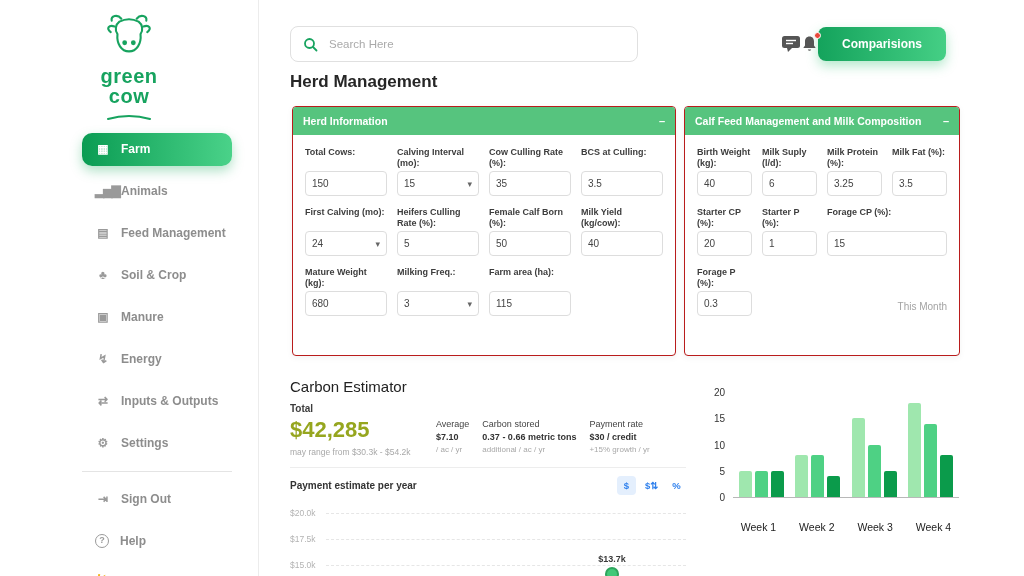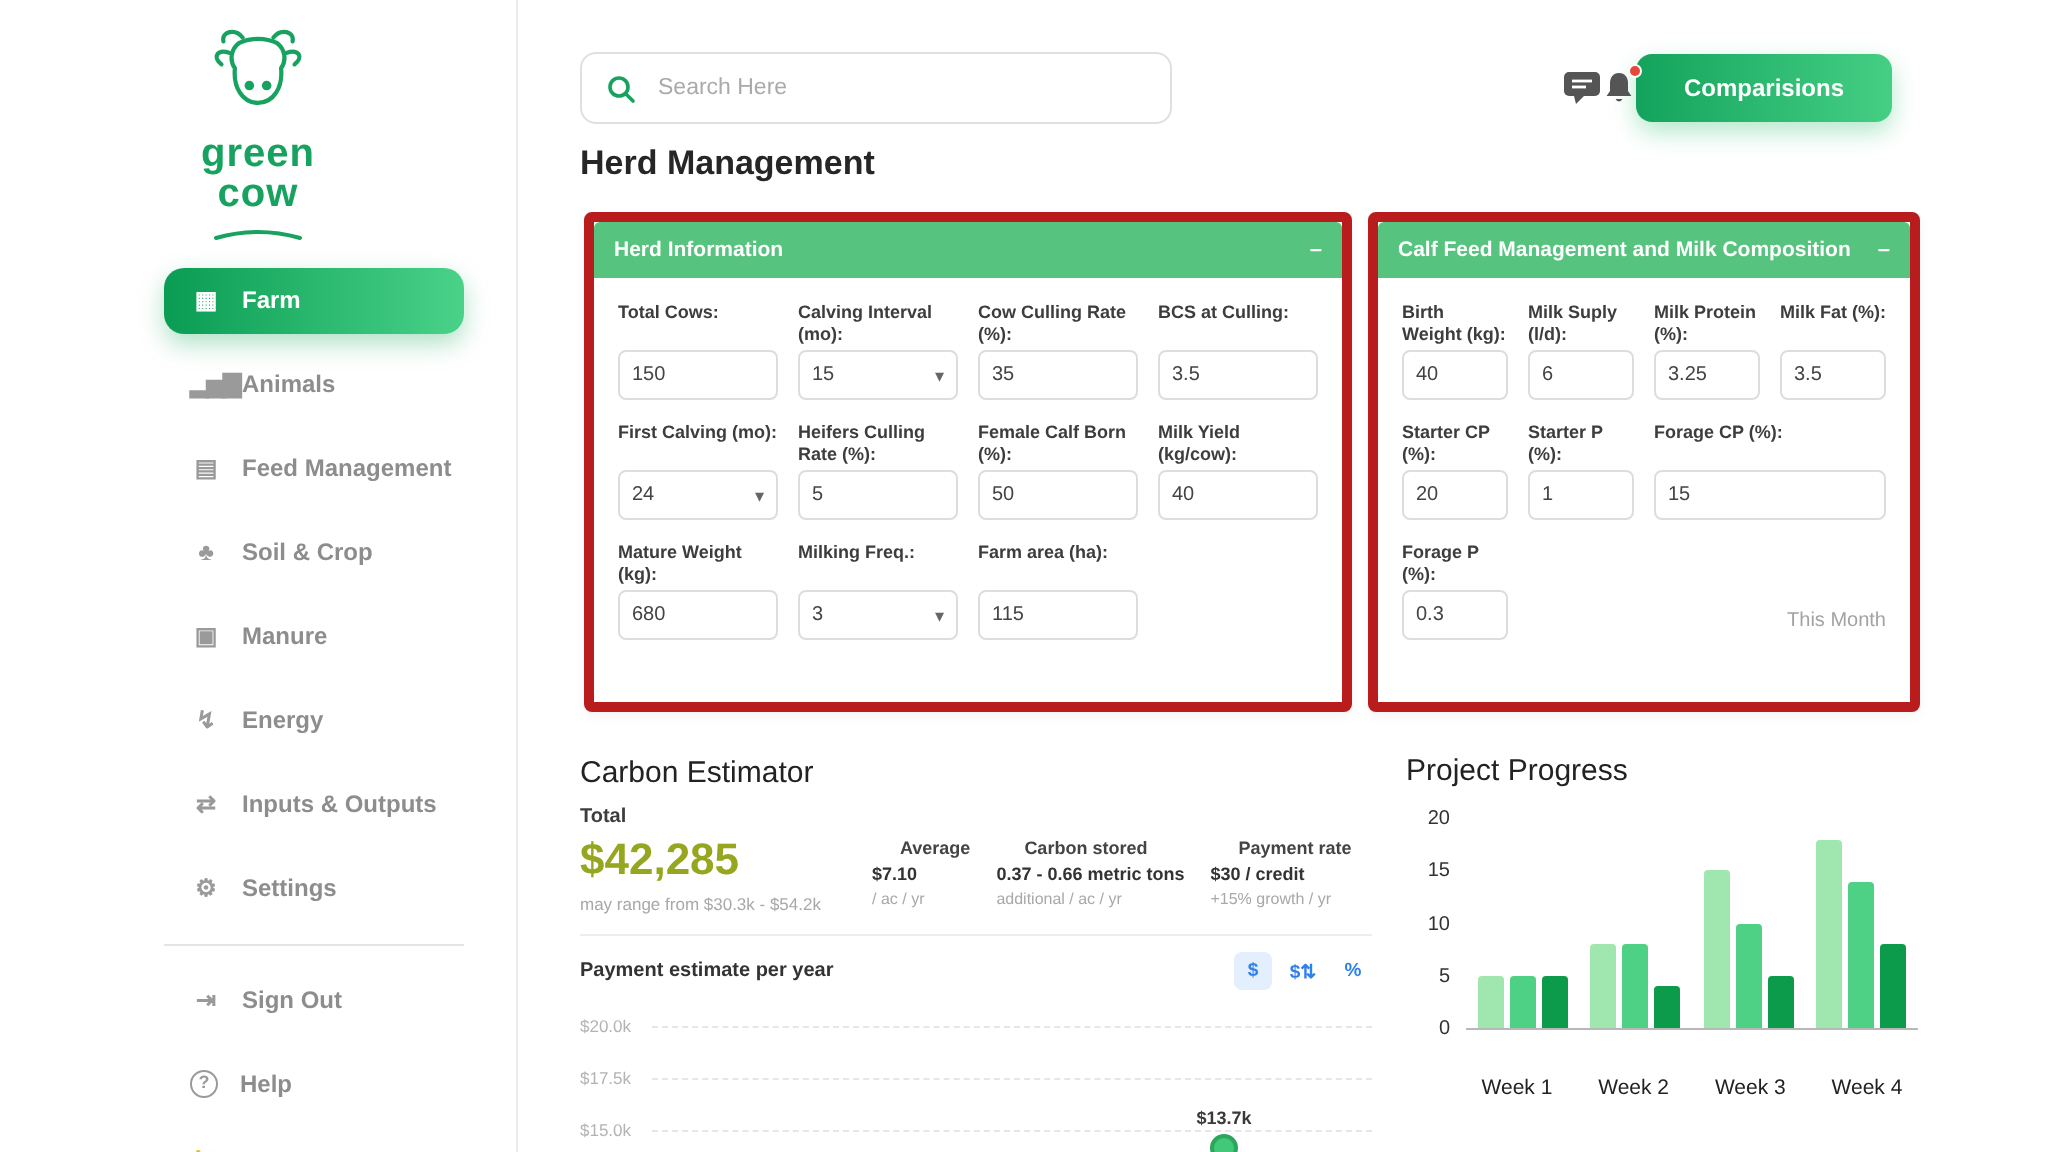--- a/index.html
+++ b/index.html
@@ -20,34 +20,34 @@
   .side-item.active .side-icon { color:#fff; }
   .side-icon { width:15px; text-align:center; font-size:12px; color:#9a9a9a; flex:none; letter-spacing:-1px; }
   .help-circle { border:1.5px solid #9a9a9a; border-radius:50%; width:14px; height:14px; line-height:11px; font-size:9px; letter-spacing:0; }
   .side-divider { border-top:1px solid #e4e4e4; margin:11px 0 11px 82px; width:150px; }
   .everse { display:flex; align-items:center; gap:7px; margin:13px 0 0 95px; }
   .bolt { color:#f2b71e; font-size:16px; font-weight:bold; }
   .everse-text { font-size:13px; font-weight:bold; color:#2e2e2e; }
 
   
   .topbar { position:absolute; left:290px; top:26px; width:656px; display:flex; align-items:center; }
-  .search { display:flex; align-items:center; gap:9px; width:296px; height:36px; border:1px solid #e0e0e0; border-radius:8px; padding:0 12px; background:#fff; }
+  .search { display:flex; align-items:center; gap:9px; width:348px; height:36px; border:1px solid #e0e0e0; border-radius:8px; padding:0 12px; background:#fff; }
   .search-input { border:none; outline:none; flex:1; font-size:11.5px; color:#777; font-family:inherit; background:transparent; }
   .search-input::placeholder { color:#aaa; }
   .top-icons { margin-left:auto; display:flex; align-items:center; }
   .iconbtn { position:relative; cursor:pointer; line-height:0; }
   .dot { position:absolute; top:-3px; right:-3px; width:7px; height:7px; border-radius:50%; background:#e8473a; border:1.5px solid #fff; }
   .cmp-btn { height:34px; padding:0 24px; border:none; border-radius:8px; background:linear-gradient(90deg,#14a35c,#45cf85);
     color:#fff; font-size:12px; font-weight:bold; font-family:inherit; cursor:pointer; box-shadow:0 5px 12px rgba(40,190,110,.35); }
 
   .page-title { position:absolute; left:290px; top:72px; margin:0; font-size:17px; font-weight:bold; color:#262626; }
 
   
   .panels { position:absolute; left:292px; top:106px; width:668px; display:flex; gap:8px; }
-  .panel { background:#fff; border:5px solid #b91c1c; border-radius:4px; box-shadow:0 2px 6px rgba(0,0,0,.05); min-height:250px; }
+  .panel { background:#fff; border:1px solid #b91c1c; border-radius:4px; box-shadow:0 2px 6px rgba(0,0,0,.05); min-height:250px; }
   .panel.herd { width:384px; flex:none; }
   .panel.calf { flex:1; }
   .panel-head { height:28px; background:#56c47e; border-radius:3px 3px 0 0; display:flex; align-items:center; justify-content:space-between;
     padding:0 10px; color:#fff; font-size:10.5px; font-weight:bold; }
   .collapse { cursor:pointer; font-size:11px; }
   .panel-body { display:grid; grid-template-columns:repeat(4,1fr); gap:11px 10px; padding:12px 12px 14px; }
   .f-label { font-size:9px; font-weight:bold; color:#3d3d3d; min-height:24px; line-height:1.25; }
   .f-input { width:100%; height:25px; border:1px solid #ddd; border-radius:4px; font-size:10px; color:#444; padding:0 6px; font-family:inherit; outline:none; }
   .f-select { width:100%; height:25px; border:1px solid #ddd; border-radius:4px; font-size:10px; color:#444; padding:0 6px;
     display:flex; align-items:center; justify-content:space-between; cursor:pointer; background:#fff; }
@@ -56,21 +56,21 @@
 
   
   .carbon { position:absolute; left:290px; top:378px; width:396px; }
   .carbon h2, .pp h2 { margin:0; font-size:15px; font-weight:normal; color:#222; }
   .c-top { display:flex; margin-top:8px;align-items:center; }
   .c-total { width:146px; flex:none; }
   .c-lab { font-size:10px; font-weight:bold; color:#3d3d3d; }
   .c-val { font-size:22px; font-weight:bold; color:#96a61f; margin-top:3px; }
   .c-note { font-size:8.5px; color:#a8a8a8; margin-top:4px; }
   .c-stats { display:flex; gap:13px; padding-top:13px; }
-  .stat-lab { font-size:9px; font-weight:bold; color:#444; white-space:nowrap;margin-left:14px; }
+  .stat-lab { font-size:9px; font-weight:normal; color:#444; white-space:nowrap; }
   .stat-val { font-size:9px; font-weight:bold; color:#333; margin-top:3px; white-space:nowrap; }
   .stat-note { font-size:8px; color:#a8a8a8; margin-top:3px; white-space:nowrap; }
   .c-div { border-top:1px solid #ededed; margin-top:10px; }
   .c-pay { display:flex; align-items:center; justify-content:space-between; margin-top:8px; }
   .c-pay-lab { font-size:10px; font-weight:bold; color:#333; }
   .c-toggles { display:flex; gap:6px; }
   .toggle { width:19px; height:19px; border-radius:4px; display:flex; align-items:center; justify-content:center;
     font-size:9.5px; font-weight:bold; color:#2f80ed; cursor:pointer; }
   .toggle.active { background:#e4effd; }
   .ce-chart { position:relative; margin-top:5px; }
@@ -304,21 +304,20 @@
         </div>
       <div class="lolli">
         <div class="lolli-lab">$13.7k</div>
         <div class="lolli-dot"></div>
 
       </div>
     </div>
   </section>
 
   <section class="pp">
-    <h2>Project Progress</h2>
     <div class="pp-chart" id="pp-chart">
       <div class="pp-plot" id="pp-plot">
           <div class="pp-group">
             <div class="pp-bar" style="height: 26.25px; background: rgb(159, 231, 174);"></div>
             <div class="pp-bar" style="height: 26.25px; background: rgb(78, 209, 132);"></div>
             <div class="pp-bar" style="height: 26.25px; background: rgb(11, 155, 75);"></div>
           </div>
           <div class="pp-group">
             <div class="pp-bar" style="height: 42px; background: rgb(159, 231, 174);"></div>
             <div class="pp-bar" style="height: 42px; background: rgb(78, 209, 132);"></div>

